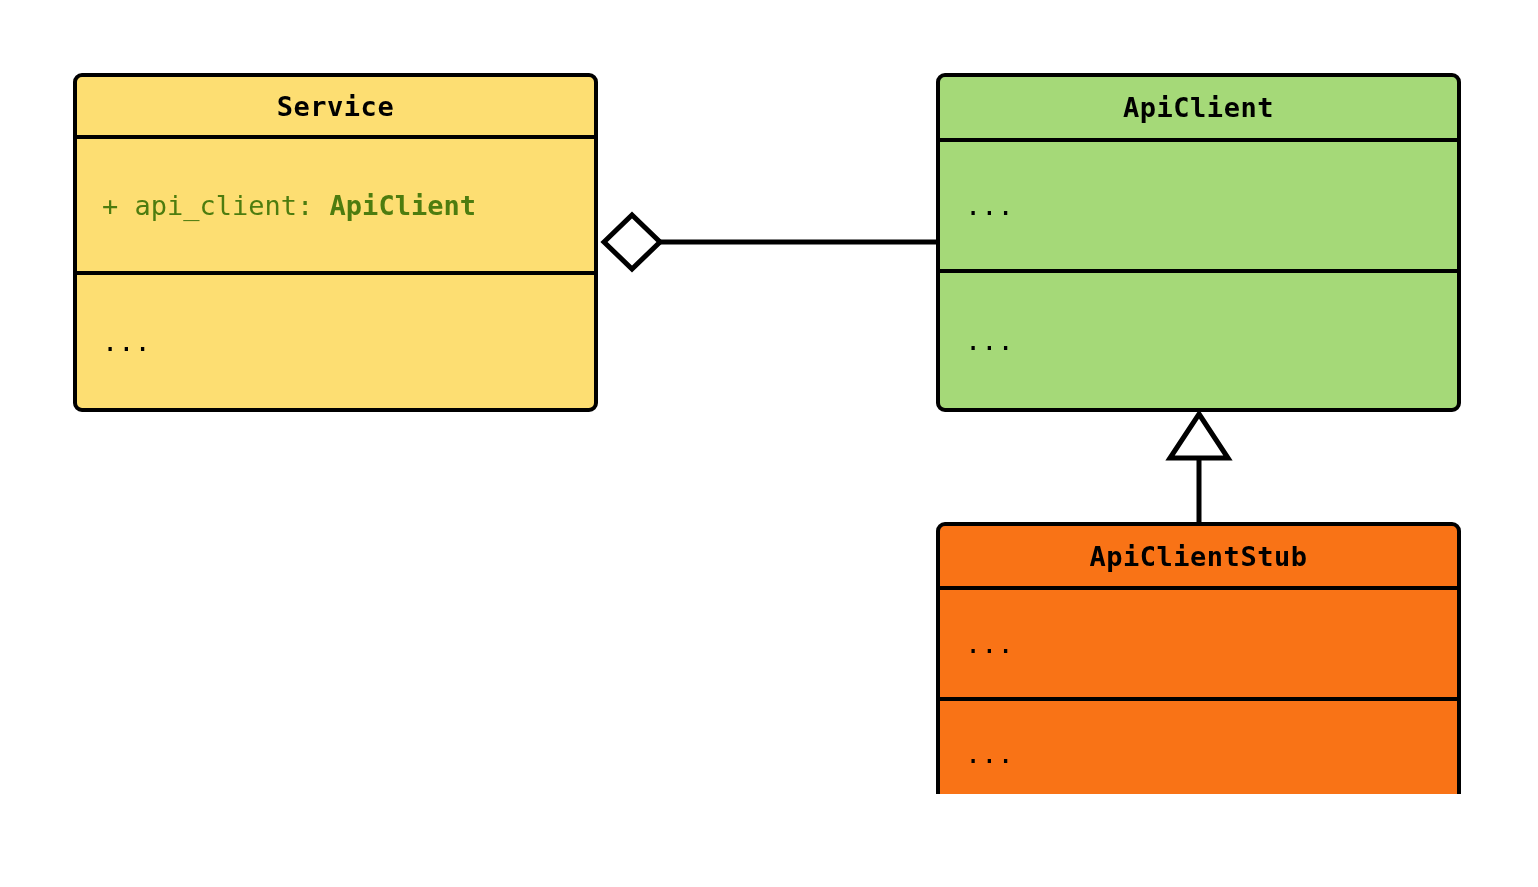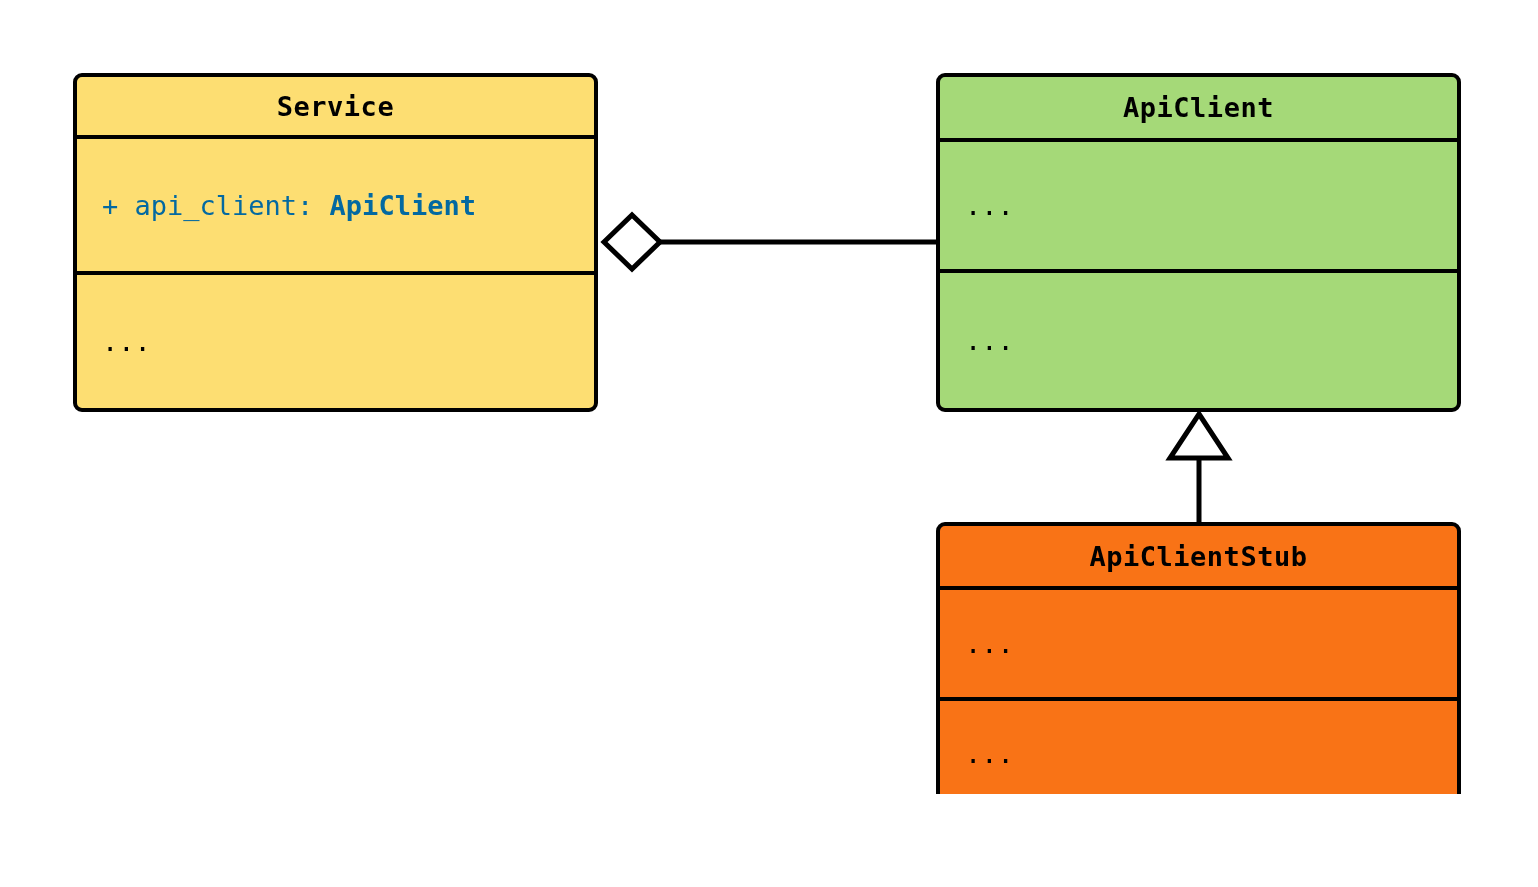--- a/index.html
+++ b/index.html
@@ -50,21 +50,21 @@
     color: #000000;
     white-space: pre;
     line-height: 1;
   }
   .member-row {
     padding-left: 25px;
   }
   .member-text {
     font-family: "DejaVu Sans Mono", "Liberation Mono", monospace;
     font-size: 27px;
-    color: #0369a1;
+    color: #4d7c0f;
     white-space: pre;
     line-height: 1;
   }
   .member-text .type-name {
     font-weight: bold;
   }
   .ellipsis-text {
     font-family: "DejaVu Sans Mono", "Liberation Mono", monospace;
     font-size: 27px;
     color: #000000;

